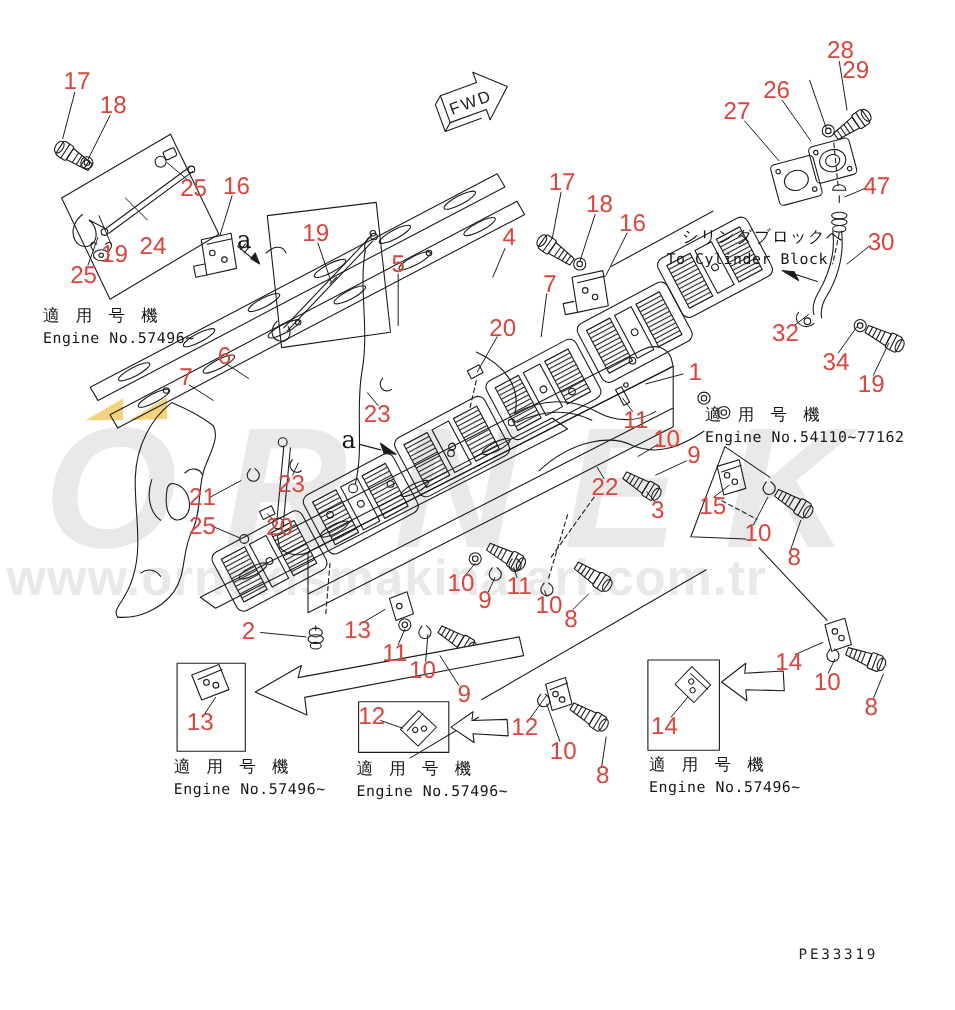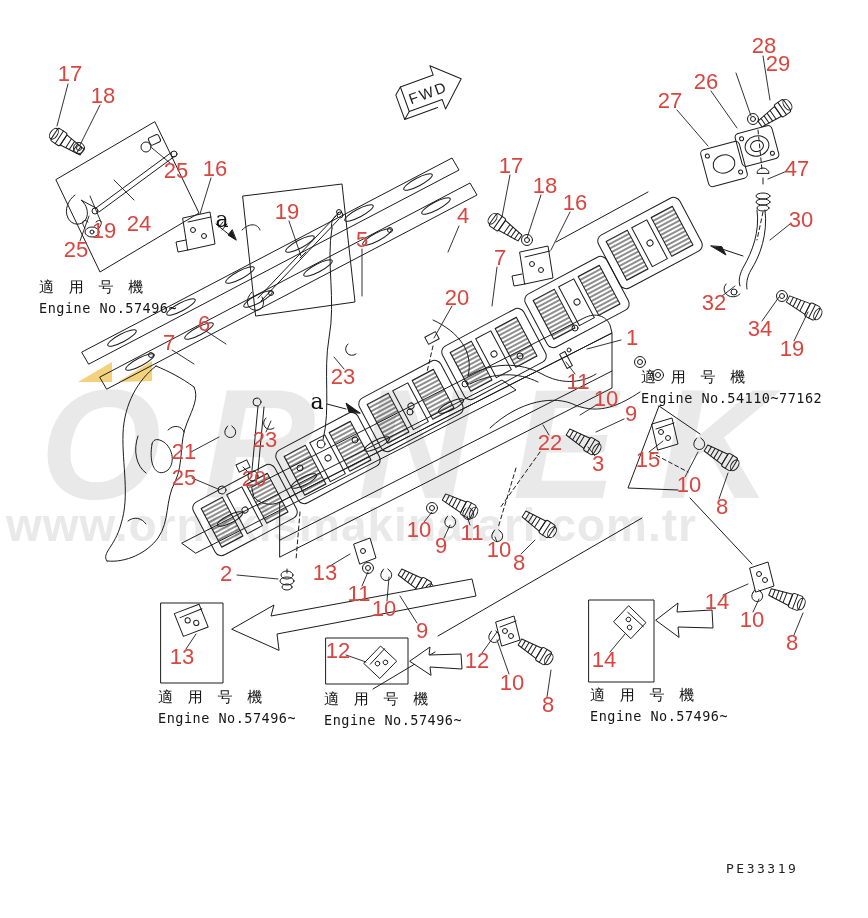--- a/index.html
+++ b/index.html
@@ -382,20 +382,24 @@
       <span class="amark" style="left: 222px; top: 219px;">a</span>
       <span class="amark" style="left: 317px; top: 401px;">a</span>
       <div class="note note-top-left" style="left: 39px; top: 278px;">
         <div class="jp">適 用 号 機</div>
         <div class="en">Engine No.57496~</div>
       </div>
       <div class="note note-engine-range" style="left: 641px; top: 368px;">
         <div class="jp">適 用 号 機</div>
         <div class="en">Engine No.54110~77162</div>
       </div>
+      <div class="note note-cylinder-block" style="left: 606px; top: 206px;">
+        <div class="jp">シリンダブロックヘ</div>
+        <div class="en">To Cylinder Block</div>
+      </div>
       <div class="note note-box13" style="left: 158px; top: 688px;">
         <div class="jp">適 用 号 機</div>
         <div class="en">Engine No.57496~</div>
       </div>
       <div class="note note-box12" style="left: 324px; top: 690px;">
         <div class="jp">適 用 号 機</div>
         <div class="en">Engine No.57496~</div>
       </div>
       <div class="note note-box14" style="left: 590px; top: 686px;">
         <div class="jp">適 用 号 機</div>

